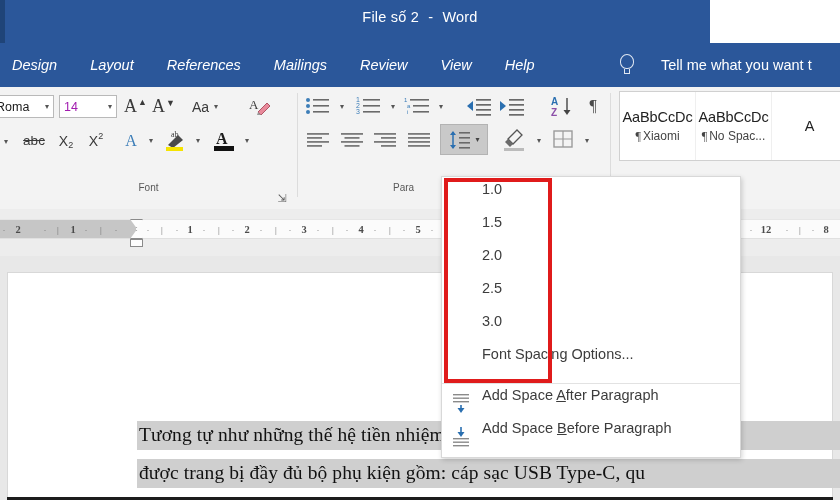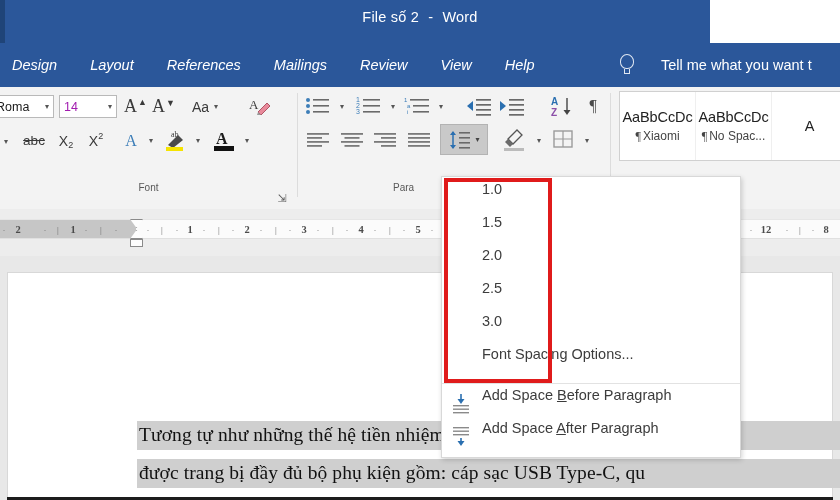--- a/index.html
+++ b/index.html
@@ -567,38 +567,38 @@
     <div class="mi">
         <span class="mi-num">3.0</span>
       </div>
     <div class="mi">
         <span class="mi-opt">Font Spacing Options...</span>
       </div>
     <div class="menu-div"></div>
     <div class="mi">
       <span class="mi-ico">
         <svg width="22" height="21" viewBox="0 0 22 21">
+          <rect x="3" y="1" width="16" height="1.4" fill="#8a8a8a"></rect>
+          <rect x="3" y="4.5" width="16" height="1.4" fill="#8a8a8a"></rect>
+          <rect x="3" y="8" width="16" height="1.4" fill="#8a8a8a"></rect>
+          <path d="M11 12 L11 17" stroke="#2a6fb0" stroke-width="1.6"></path>
+          <path d="M7.5 15 L11 20 L14.5 15 Z" fill="#2a6fb0"></path>
+        </svg>
+      </span>
+      <span class="mi-text"><span>Add Space </span><span class="ul">A</span><span>fter Paragraph</span></span>
+    </div>
+    <div class="mi">
+      <span class="mi-ico">
+        <svg width="22" height="21" viewBox="0 0 22 21">
           <path d="M11 1 L11 7" stroke="#2a6fb0" stroke-width="1.6"></path>
           <path d="M7.5 6 L11 11 L14.5 6 Z" fill="#2a6fb0"></path>
           <rect x="3" y="12" width="16" height="1.4" fill="#8a8a8a"></rect>
           <rect x="3" y="15.5" width="16" height="1.4" fill="#8a8a8a"></rect>
           <rect x="3" y="19" width="16" height="1.4" fill="#8a8a8a"></rect>
         </svg>
       </span>
       <span class="mi-text"><span>Add Space </span><span class="ul">B</span><span>efore Paragraph</span></span>
     </div>
-    <div class="mi">
-      <span class="mi-ico">
-        <svg width="22" height="21" viewBox="0 0 22 21">
-          <rect x="3" y="1" width="16" height="1.4" fill="#8a8a8a"></rect>
-          <rect x="3" y="4.5" width="16" height="1.4" fill="#8a8a8a"></rect>
-          <rect x="3" y="8" width="16" height="1.4" fill="#8a8a8a"></rect>
-          <path d="M11 12 L11 17" stroke="#2a6fb0" stroke-width="1.6"></path>
-          <path d="M7.5 15 L11 20 L14.5 15 Z" fill="#2a6fb0"></path>
-        </svg>
-      </span>
-      <span class="mi-text"><span>Add Space </span><span class="ul">A</span><span>fter Paragraph</span></span>
-    </div>
   </div>
 
   <div class="annot"></div>
 
 </div>
 
 </body></html>

